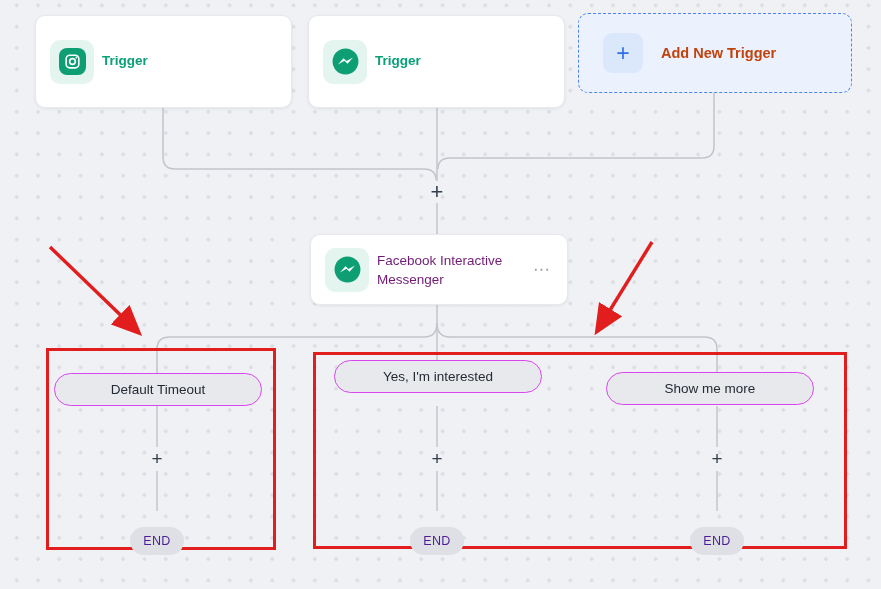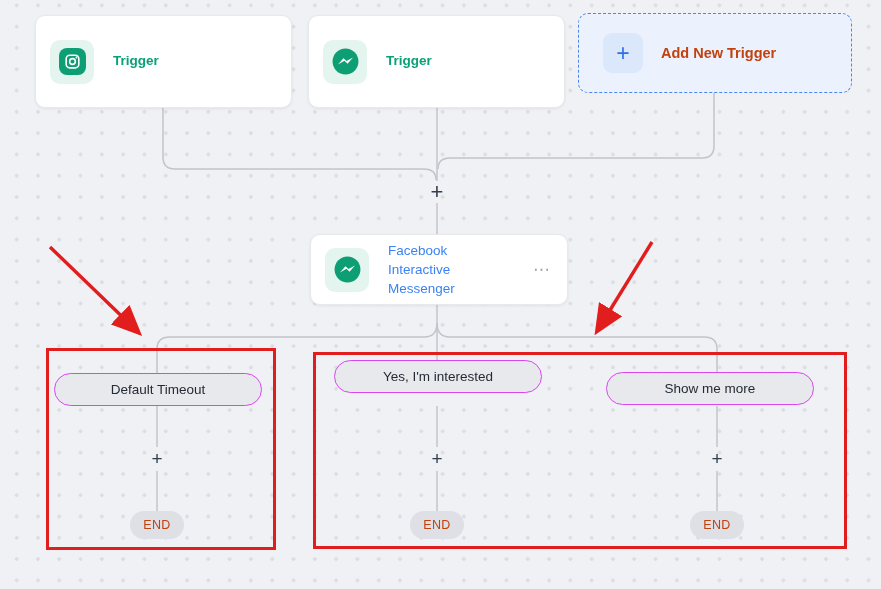--- a/index.html
+++ b/index.html
@@ -12,40 +12,40 @@
     background-position:6px 16px;
     position:relative;
   }
   .layer { position:absolute; left:0; top:0; width:881px; height:589px; pointer-events:none; }
   svg.layer path, svg.layer line { pointer-events:none; }
 
   
   .card {
     position:absolute; background:#ffffff; border:1px solid #e7e9ed;
     border-radius:10px; box-shadow:0 1px 3px rgba(30,40,60,.07);
-    display:flex; align-items:center; gap:19px; padding:12px 14px; z-index:3;
+    display:flex; align-items:center; gap:8px; padding:12px 14px; z-index:3;
   }
   .trigger-card-1 { left:35px;  top:15px; width:257px; height:93px; }
   .trigger-card-2 { left:308px; top:15px; width:257px; height:93px; }
   .action-card    { left:310px; top:234px; width:258px; height:71px; }
 
   .icon-tile {
     width:44px; height:44px; border-radius:10px; background:#e3f5ee;
     display:flex; align-items:center; justify-content:center; flex:none;
   }
   .ig-glyph {
     width:27px; height:27px; border-radius:8px; background:#0d9e74;
     display:flex; align-items:center; justify-content:center;
   }
   .ms-glyph { width:27px; height:27px; display:block; }
 
   .card-text { flex:1; min-width:0; }
   .trigger-label { font-size:13.5px; font-weight:700; color:#0aa078; margin-bottom:2px; }
   .trigger-desc  { font-size:13.5px; color:#4b5360; line-height:20px; }
-  .action-title  { font-size:13.5px; color:#3b82f6; line-height:19px; max-width:160px; }
+  .action-title  { font-size:13.5px; color:#701a75; line-height:19px; max-width:160px; }
   .menu-dots {
     margin-left:auto; color:#9aa0a8; font-size:17px; letter-spacing:1px;
     cursor:pointer; line-height:10px; padding:4px 2px;
   }
 
   
   .add-trigger {
     position:absolute; left:578px; top:13px; width:274px; height:80px;
     background:#ecf2fd; border:1.5px dashed #4d84f0; border-radius:10px;
     display:flex; align-items:center; gap:18px; padding:0 0 0 24px; z-index:3;
@@ -64,21 +64,21 @@
     display:flex; align-items:center; justify-content:center;
     font-size:13.5px; color:#242b35; z-index:3; cursor:pointer;
   }
   .pill-1 { left:54px;  top:373px; width:208px; }
   .pill-2 { left:334px; top:360px; width:208px; }
   .pill-3 { left:606px; top:372px; width:208px; }
 
   .end-pill {
     position:absolute; width:54px; height:28px; border-radius:14px;
     background:#dee0e5; display:flex; align-items:center; justify-content:center;
-    font-size:12.5px; color:#c2410c; letter-spacing:.4px; z-index:3;
+    font-size:12.5px; color:#4c1d95; letter-spacing:.4px; z-index:3;margin-top:16px;
   }
   .end-1 { left:130px; top:511px; }
   .end-2 { left:410px; top:511px; }
   .end-3 { left:690px; top:511px; }
 
   
   .plus-node {
     position:absolute; width:24px; height:24px; z-index:3;
     display:flex; align-items:center; justify-content:center;
     color:#333e4f; cursor:pointer; background:transparent;

